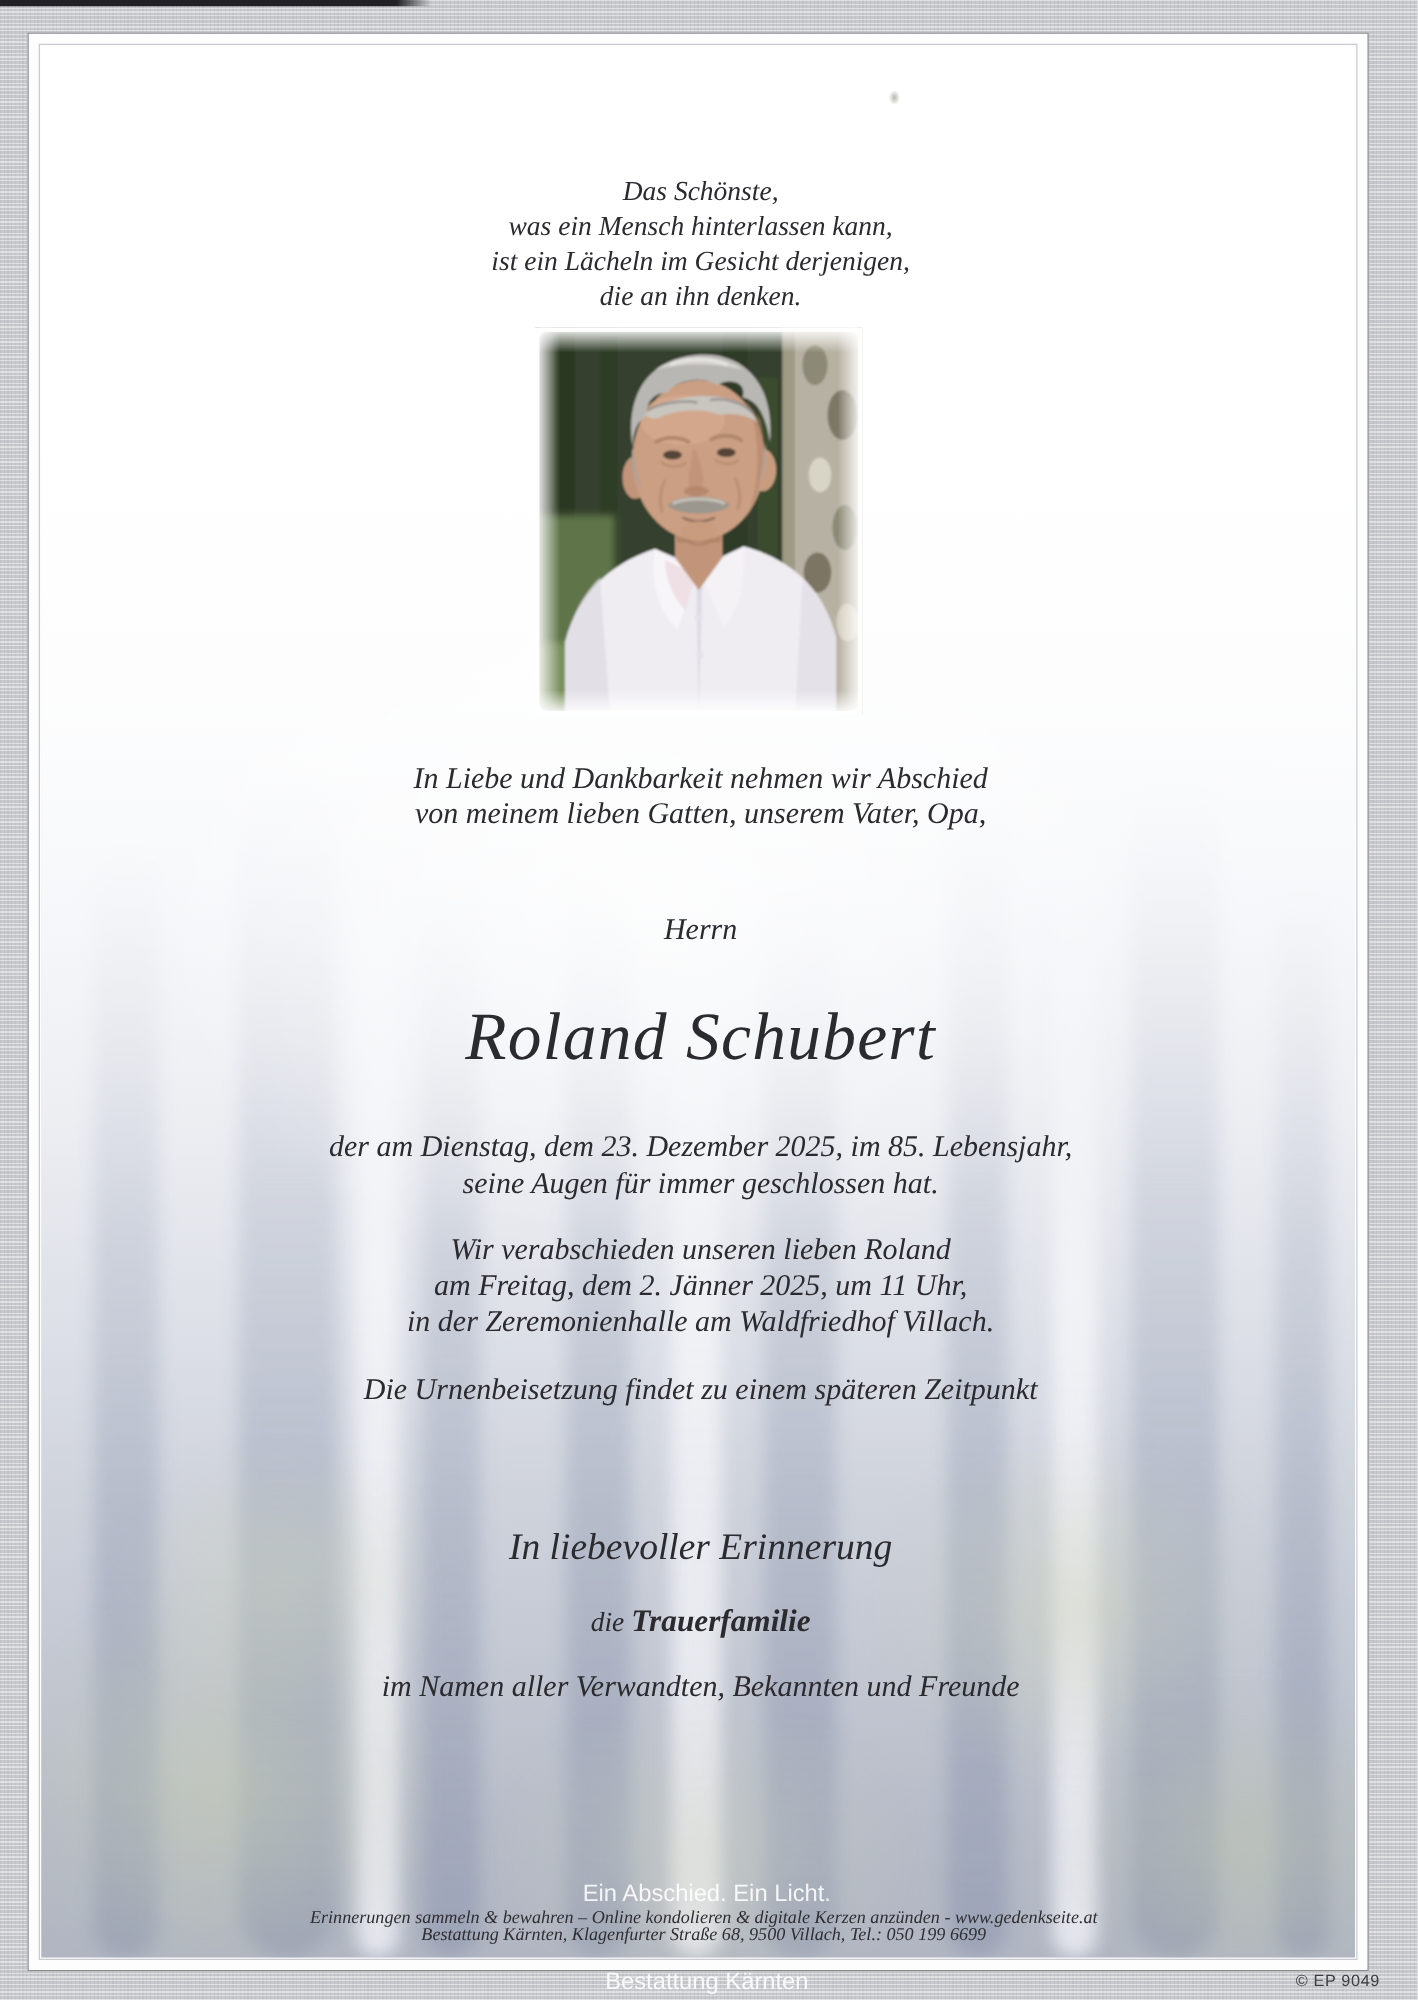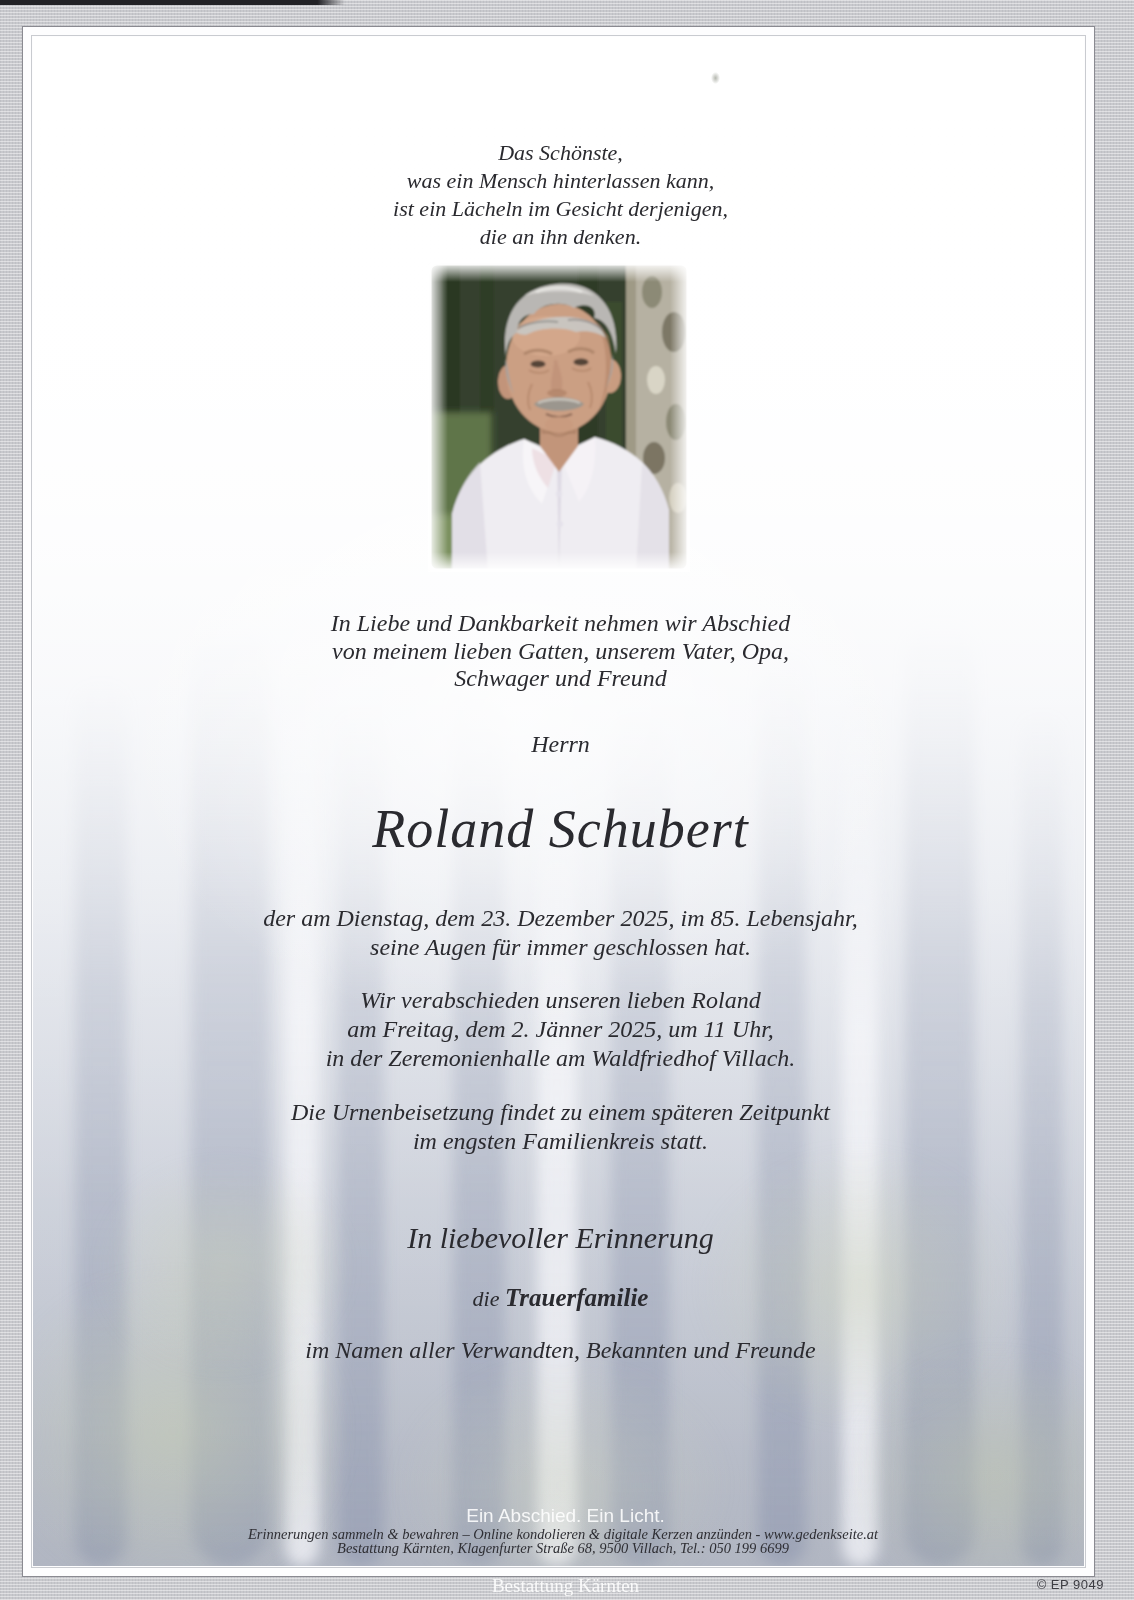--- a/index.html
+++ b/index.html
@@ -72,21 +72,21 @@
   .family{top:1256px;font-size:22px;line-height:30px;}
   .family b{font-size:25px;}
   .behalf{top:1309px;font-size:24px;line-height:29px;}
   .donation{top:1379px;font-size:24px;line-height:29px;}
   .wm{
     position:absolute;left:14px;right:0;text-align:center;
     font-family:"Liberation Sans","DejaVu Sans",sans-serif;
     color:rgba(255,255,255,0.88);font-style:normal;z-index:4;
   }
   .wm-top{top:1478px;font-size:19px;line-height:22px;}
-  .wm-bottom{top:1548px;font-size:19px;line-height:22px;font-family:Liberation Serif, serif;}
+  .wm-bottom{top:1548px;font-size:19px;line-height:22px;}
   .foot{position:absolute;left:9px;right:0;text-align:center;color:#2e2e33;font-style:italic;z-index:5;}
   .foot1{top:1499px;font-size:14.5px;line-height:17px;}
   .foot2{top:1513px;font-size:14.5px;line-height:17px;}
   .photo-wrap{
     position:absolute;top:235px;left:0;right:0;
     display:flex;justify-content:center;
   }
   .photo{width:262px;height:310px;display:block;}
 </style>
 </head>
@@ -219,41 +219,39 @@
         <rect x="0" y="290" width="262" height="20" fill="url(#fB)"></rect>
         <rect x="0" y="0" width="20" height="310" fill="url(#fL)"></rect>
         <rect x="242" y="0" width="20" height="310" fill="url(#fR)"></rect>
         <rect x="1" y="1" width="260" height="308" rx="8" fill="none" stroke="#ffffff" stroke-width="5" opacity="0.9"></rect>
       </svg>
     </div>
 
     <div class="tb intro">
       <div>In Liebe und Dankbarkeit nehmen wir Abschied</div>
       <div>von meinem lieben Gatten, unserem Vater, Opa,</div>
-      <div>Schwager und Freund</div>
     </div>
 
     <div class="tb salutation">Herrn</div>
 
     <div class="tb name">Roland Schubert</div>
 
     <div class="tb death">
       <div>der am Dienstag, dem 23. Dezember 2025, im 85. Lebensjahr,</div>
       <div>seine Augen für immer geschlossen hat.</div>
     </div>
 
     <div class="tb farewell">
       <div>Wir verabschieden unseren lieben Roland</div>
       <div>am Freitag, dem 2. Jänner 2025, um 11 Uhr,</div>
       <div>in der Zeremonienhalle am Waldfriedhof Villach.</div>
     </div>
 
     <div class="tb urn">
       <div>Die Urnenbeisetzung findet zu einem späteren Zeitpunkt</div>
-      <div>im engsten Familienkreis statt.</div>
     </div>
 
     <div class="tb remembrance">In liebevoller Erinnerung</div>
 
     <div class="tb family">
       <span>die </span><b>Trauerfamilie</b>
     </div>
 
     <div class="tb behalf">im Namen aller Verwandten, Bekannten und Freunde</div>
 

